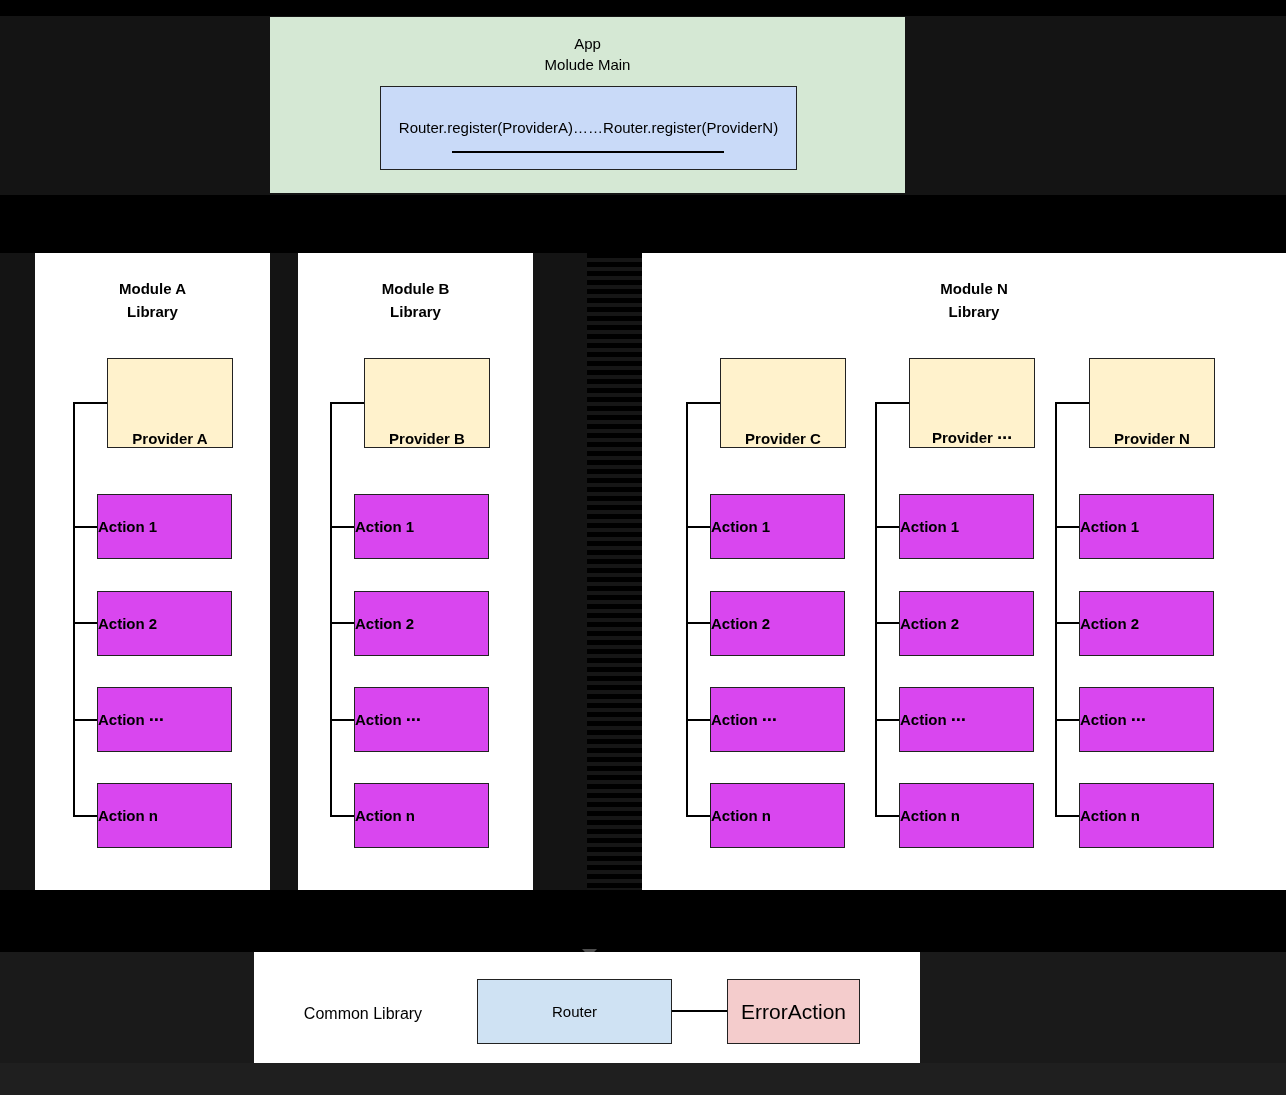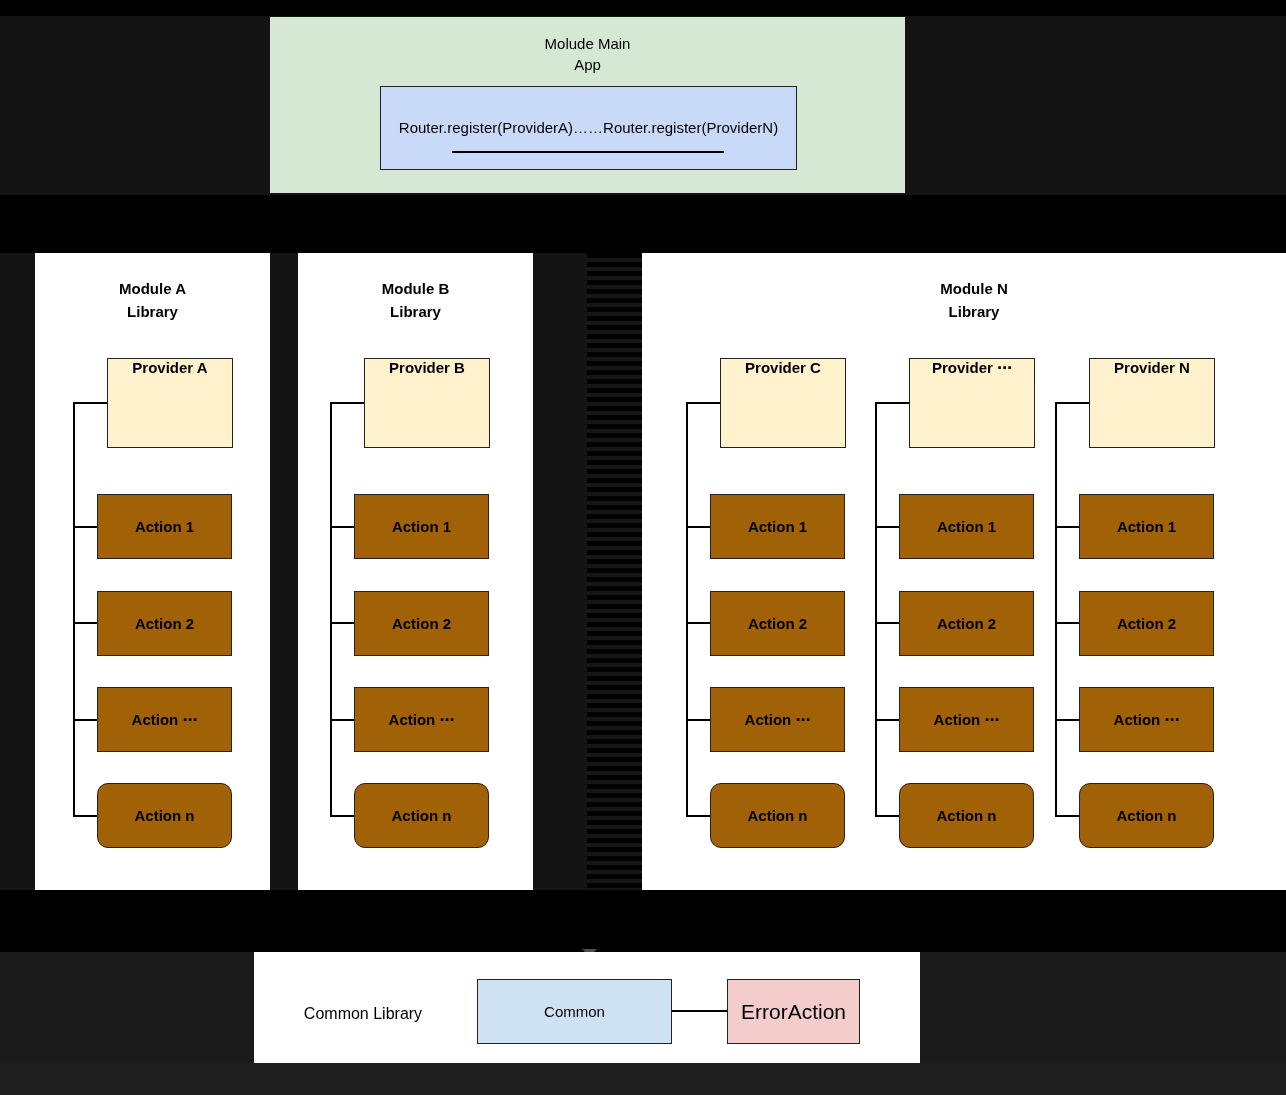--- a/index.html
+++ b/index.html
@@ -50,28 +50,28 @@
   .stub  { position:absolute; left:0; height:1.5px; background:#000; }
   .stub.p  { top:149px; width:34px; }
   .stub.s1 { top:273px; width:24px; }
   .stub.s2 { top:369px; width:24px; }
   .stub.s3 { top:466px; width:24px; }
   .stub.s4 { top:562px; width:24px; }
 
   .pbox {
     position:absolute; left:34px; top:105px; width:126px; height:90px;
     background:#fff2cc; border:1.5px solid #222; box-sizing:border-box;
-    display:flex; align-items:flex-start; justify-content:center; font-size:15px;
+    display:flex; align-items:flex-end; justify-content:center; font-size:15px;
   }
   .abox {
     position:absolute; left:24px; width:135px; height:65px;
-    background:#a16207; border:1.5px solid #222; box-sizing:border-box;
-    display:flex; align-items:center; justify-content:center; font-size:15px;
-  }
-  .r1 { top:241px; } .r2 { top:338px; } .r3 { top:434px; } .r4 { top:530px;border-radius:11px; }
+    background:#d946ef; border:1.5px solid #222; box-sizing:border-box;
+    display:flex; align-items:center; justify-content:flex-start; font-size:15px;
+  }
+  .r1 { top:241px; } .r2 { top:338px; } .r3 { top:434px; } .r4 { top:530px; }
 
   
   .stripes {
     position:absolute; left:587px; top:253px; width:55px; height:637px;
     background:repeating-linear-gradient(to bottom, #000 0 5px, #161616 5px 9px);
   }
 
   
   .common-lib { position:absolute; left:254px; top:952px; width:666px; height:111px; background:#fff; }
   .common-label { position:absolute; left:34px; top:52px; width:150px; text-align:center;
@@ -99,22 +99,22 @@
 <div class="page">
 
   <div class="band top"></div>
   <div class="band mid1"></div>
   <div class="band mid2"></div>
   <div class="common-row-bg"></div>
   <div class="bottom-strip"></div>
 
   <div class="main-app">
     <div class="app-title">
+      <div>App</div>
       <div>Molude Main</div>
-      <div>App</div>
     </div>
     <div class="register-box">
       <div>Router.register(ProviderA)</div>
       <div>……</div>
       <div>Router.register(ProviderN)</div>
     </div>
   </div>
   <div class="strike-line"></div>
 
   <div class="module a">
@@ -256,21 +256,21 @@
           <span>Action n</span>
         </div>
     </div>
   </div>
 
   <div class="arrow-mark"></div>
 
   <div class="common-lib">
     <div class="common-label">Common Library</div>
     <div class="router-box">
-        <span>Common</span>
+        <span>Router</span>
       </div>
     <div class="link-line"></div>
     <div class="error-box">
         <span>ErrorAction</span>
       </div>
   </div>
 
 </div>
 
 </body></html>

